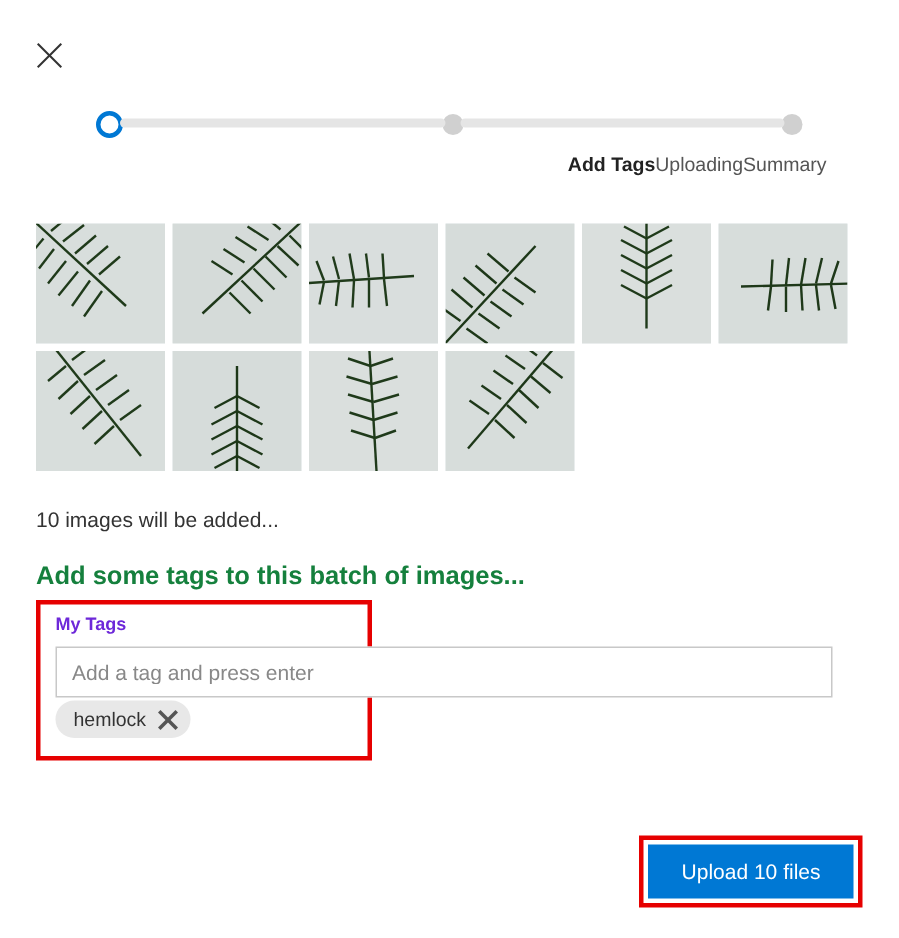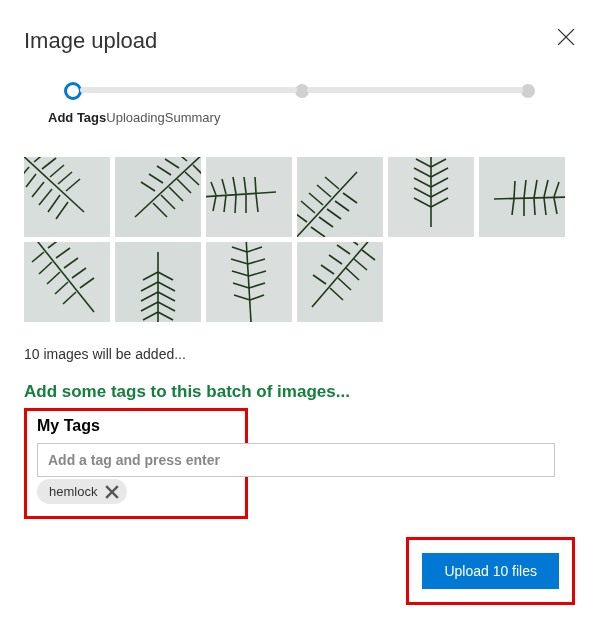--- a/index.html
+++ b/index.html
@@ -53,21 +53,21 @@
     flex: 1;
     height: 6px;
     background: #e5e5e5;
     border-radius: 3px;
     margin: 0 -2px;
     position: relative;
     top: -1px;
   }
   .step-labels {
     display: flex;
-    justify-content: flex-start;
+    justify-content: flex-end;
     margin-top: 10px;
     padding: 0 24px;
     font-size: 13px;
     color: #555;
   }
   .step-labels .active { font-weight: 600; color: #222; }
 
   .thumb-grid {
     margin-top: 32px;
     display: flex;
@@ -94,37 +94,36 @@
     font-weight: 600;
     color: #15803d;
   }
   .tags-box {
     margin-top: 6px;
     border: 3px solid #e60000;
     padding: 6px 10px 12px 10px;
     width: 224px;
   }
   .my-tags-label {
-    font-size: 16px;
+    font-size: 12px;
     font-weight: 600;
-    color: #000000;
+    color: #6d28d9;
   }
   .tag-input {
     width: 518px;
     margin-top: 8px;
     padding: 8px 10px;
     font-size: 14px;
     color: #555;
     border: 1px solid #c8c8c8;
     background: #fff;
     font-family: inherit;
     outline: none;
     position: relative;
     z-index: 1;
-    font-weight: bold;
   }
   .tag-input::placeholder { color: #888; }
   .tag-chip {
     display: inline-flex;
     align-items: center;
     background: #e8e8e8;
     border-radius: 16px;
     padding: 5px 8px 5px 12px;
     margin-top: 2px;
     font-size: 13px;
@@ -138,38 +137,37 @@
   }
   .tag-chip-remove svg { stroke: #555; stroke-width: 2; }
 
   .footer {
     position: absolute;
     right: 24px;
     bottom: 20px;
   }
   .upload-btn-wrap {
     border: 3px solid #e60000;
-    padding: 13px;
+    padding: 3px;
     display: inline-block;
   }
   .upload-btn {
     background: #0078d4;
     color: #fff;
     font-size: 14px;
     padding: 10px 22px;
     border: none;
     cursor: pointer;
     font-family: inherit;
   }
 </style>
 </head>
 <body>
 
 <div class="header-row">
-  <div class="dialog-title">Image upload</div>
   <div class="close-btn">
     <svg viewBox="0 0 16 16">
         <line x1="1" y1="1" x2="15" y2="15"></line>
         <line x1="15" y1="1" x2="1" y2="15"></line>
       </svg>
   </div>
 </div>
 
 <div class="stepper">
   <div class="step current">

